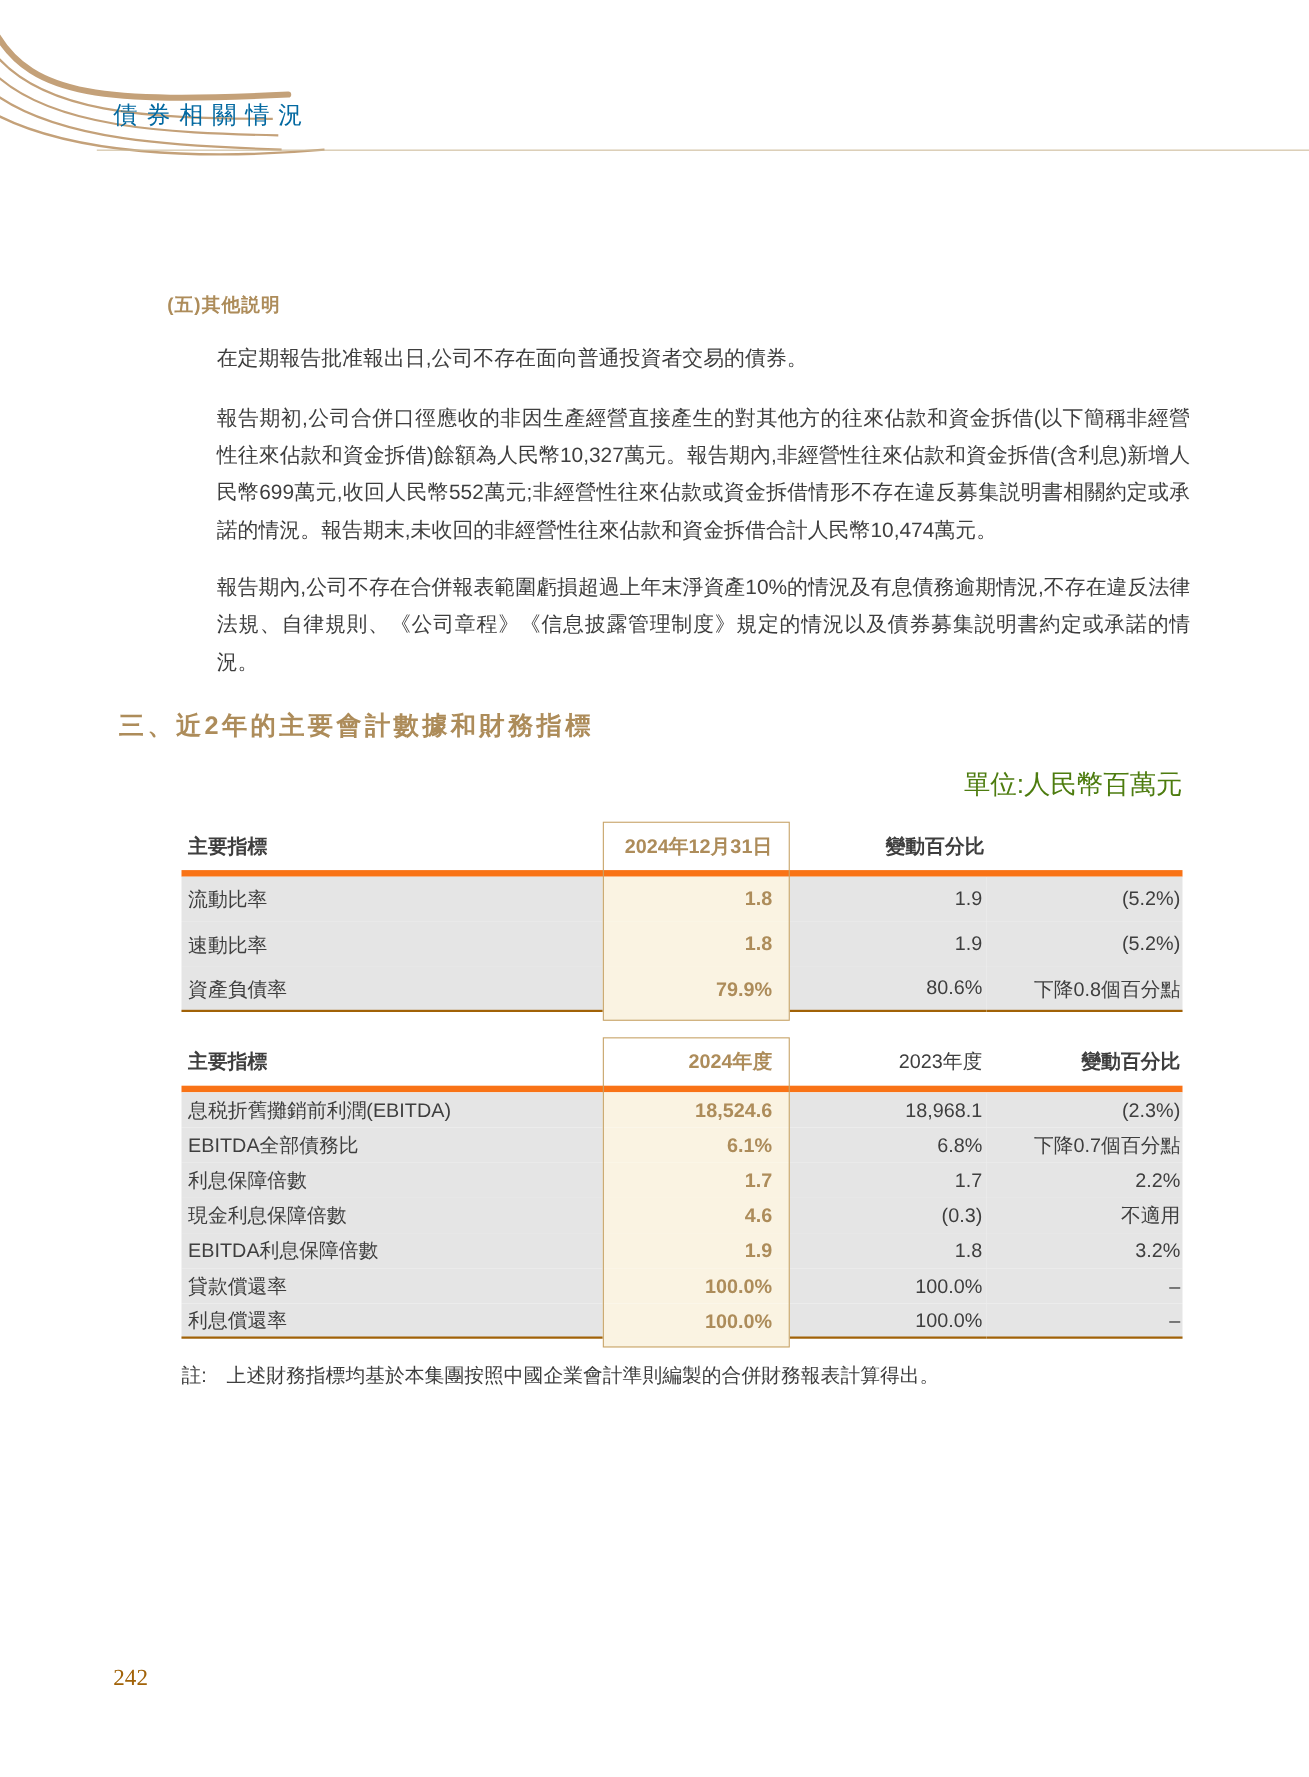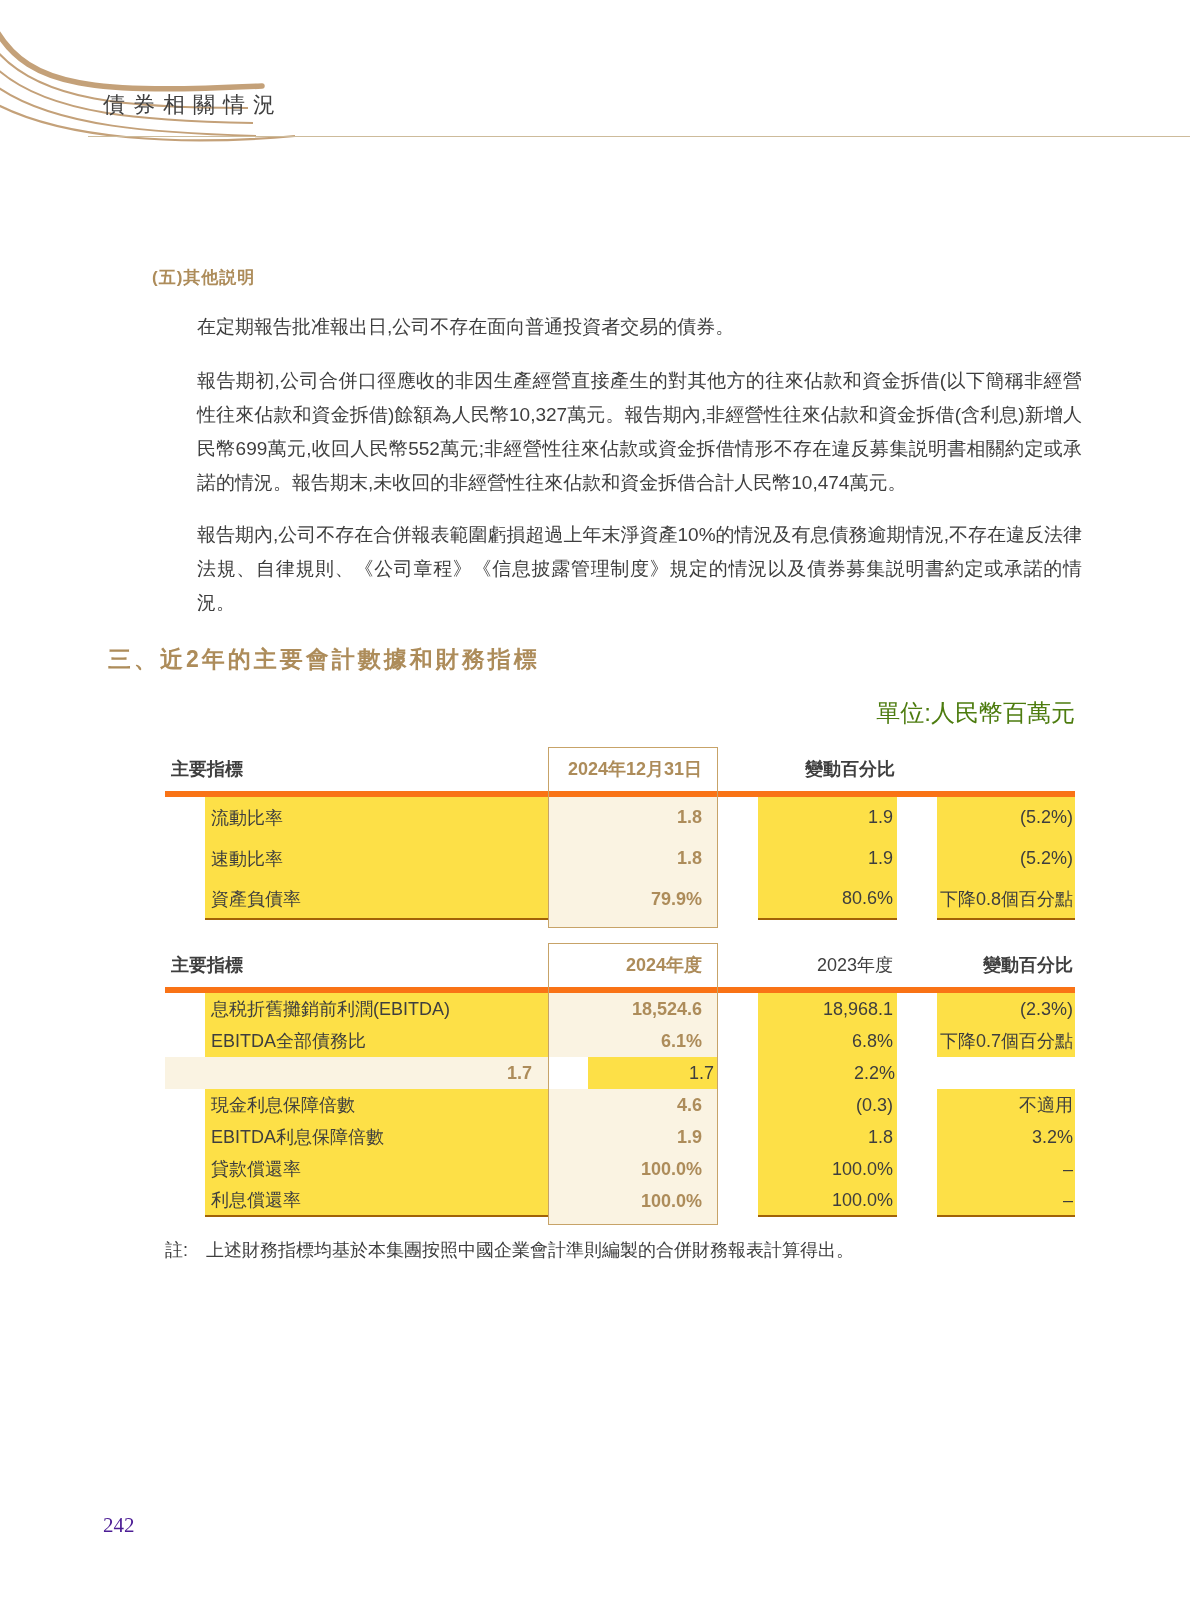--- a/index.html
+++ b/index.html
@@ -9,21 +9,21 @@
     background:#ffffff;
     font-family:"Liberation Sans","DejaVu Sans",sans-serif;
     color:#3e3e3e;
     overflow:hidden;
   }
   
   .swoosh{position:absolute;left:0;top:28px;width:300px;height:125px;}
   .doc-title{
     position:absolute;left:103px;top:90px;
     font-family:"Liberation Serif","DejaVu Serif",serif;
-    font-size:22px;color:#404040;letter-spacing:8px;font-weight:400;
+    font-size:22px;color:#0369a1;letter-spacing:8px;font-weight:400;
     white-space:nowrap;
   }
   .header-rule{
     position:absolute;left:88px;right:0;top:136px;height:1px;
     background:#cdbb9b;
   }
   
   .h5{
     position:absolute;left:152px;top:266px;
     font-size:17px;font-weight:700;color:#ad8c5a;letter-spacing:1px;
@@ -54,21 +54,21 @@
   .c-2023{justify-content:flex-end;padding-right:4px;}
   .c-chg{justify-content:flex-end;padding-right:2px;}
   .trow.head{height:44px;border-bottom:6px solid #f97316;}
   .trow.head .cell{font-weight:700;}
   .trow.head .c-2023{font-weight:400;}
   .trow.head .c-2024{color:#ad8c5a;}
   .t1 .trow.body{height:41px;}
   .t2 .trow.body{height:32px;}
   .trow.body .c-label,
   .trow.body .c-2023,
-  .trow.body .c-chg{background:#fde047;margin-left:40px;}
+  .trow.body .c-chg{background:#e5e5e5;}
   .trow.body .c-2024{background:#faf3e2;color:#ad8c5a;font-weight:700;}
   .trow.last .c-label,
   .trow.last .c-2023,
   .trow.last .c-chg{border-bottom:2px solid #a16207;}
   .goldfoot{
     position:absolute;left:384px;width:168px;height:9px;
     background:#faf3e2;top:100%;margin-top:-1px;
   }
   .goldbox{
     position:absolute;left:383px;top:0;width:170px;
@@ -79,21 +79,21 @@
   }
   
   .note{
     position:absolute;left:165px;top:1238px;width:915px;
     font-size:18px;color:#3e3e3e;display:flex;
   }
   .note .note-label{flex:0 0 auto;margin-right:18px;}
   .page-num{
     position:absolute;left:103px;top:1513px;
     font-family:"Liberation Serif","DejaVu Serif",serif;
-    font-size:21px;color:#4c1d95;
+    font-size:21px;color:#a16207;
   }
 </style>
 </head>
 <body>
 
 <div class="page">
 
   <svg class="swoosh" viewBox="0 0 300 125" fill="none" xmlns="http://www.w3.org/2000/svg">
     <path d="M -4,2 C 30,60 95,66 262,58" stroke="#c4a179" stroke-width="5.5" stroke-linecap="round"></path>
     <path d="M -4,22 C 40,74 130,80 248,80" stroke="#c4a179" stroke-width="2"></path>
@@ -155,20 +155,21 @@
       <div class="cell c-2023">18,968.1</div>
       <div class="cell c-chg">(2.3%)</div>
     </div>
     <div class="trow body">
       <div class="cell c-label">EBITDA全部債務比</div>
       <div class="cell c-2024">6.1%</div>
       <div class="cell c-2023">6.8%</div>
       <div class="cell c-chg">下降0.7個百分點</div>
     </div>
     <div class="trow body">
+      <div class="cell c-label">利息保障倍數</div>
       <div class="cell c-2024">1.7</div>
       <div class="cell c-2023">1.7</div>
       <div class="cell c-chg">2.2%</div>
     </div>
     <div class="trow body">
       <div class="cell c-label">現金利息保障倍數</div>
       <div class="cell c-2024">4.6</div>
       <div class="cell c-2023">(0.3)</div>
       <div class="cell c-chg">不適用</div>
     </div>

